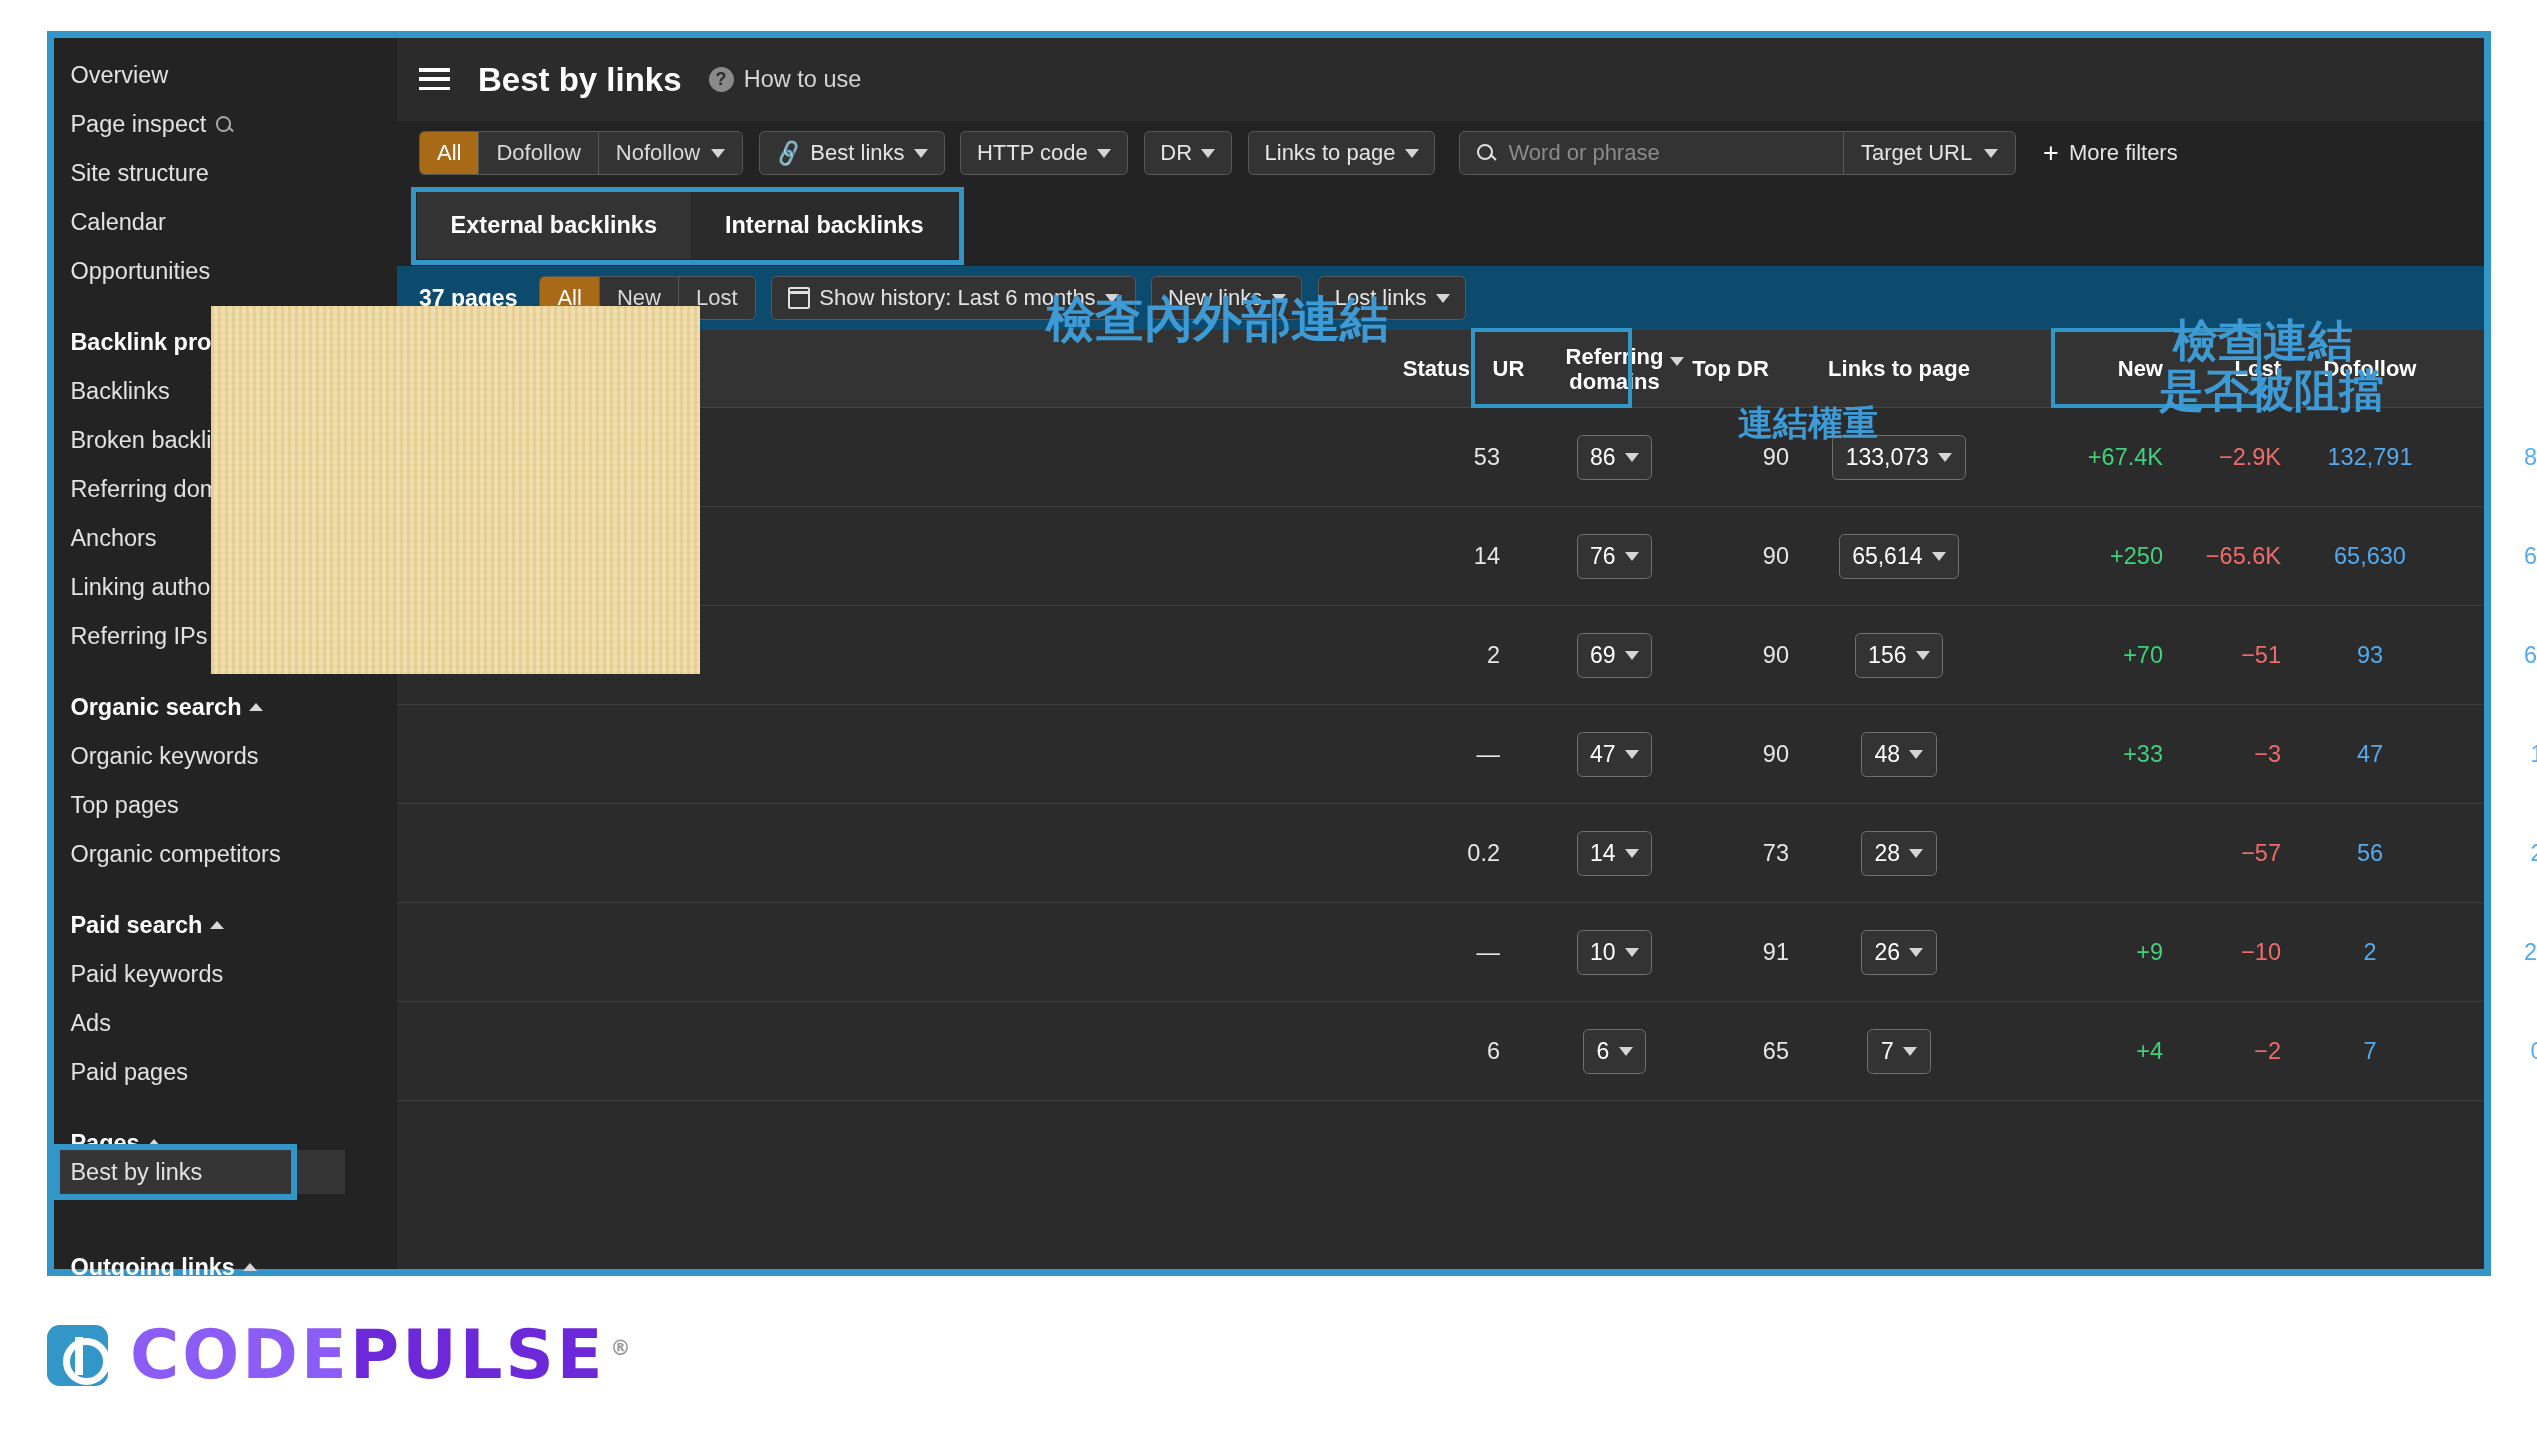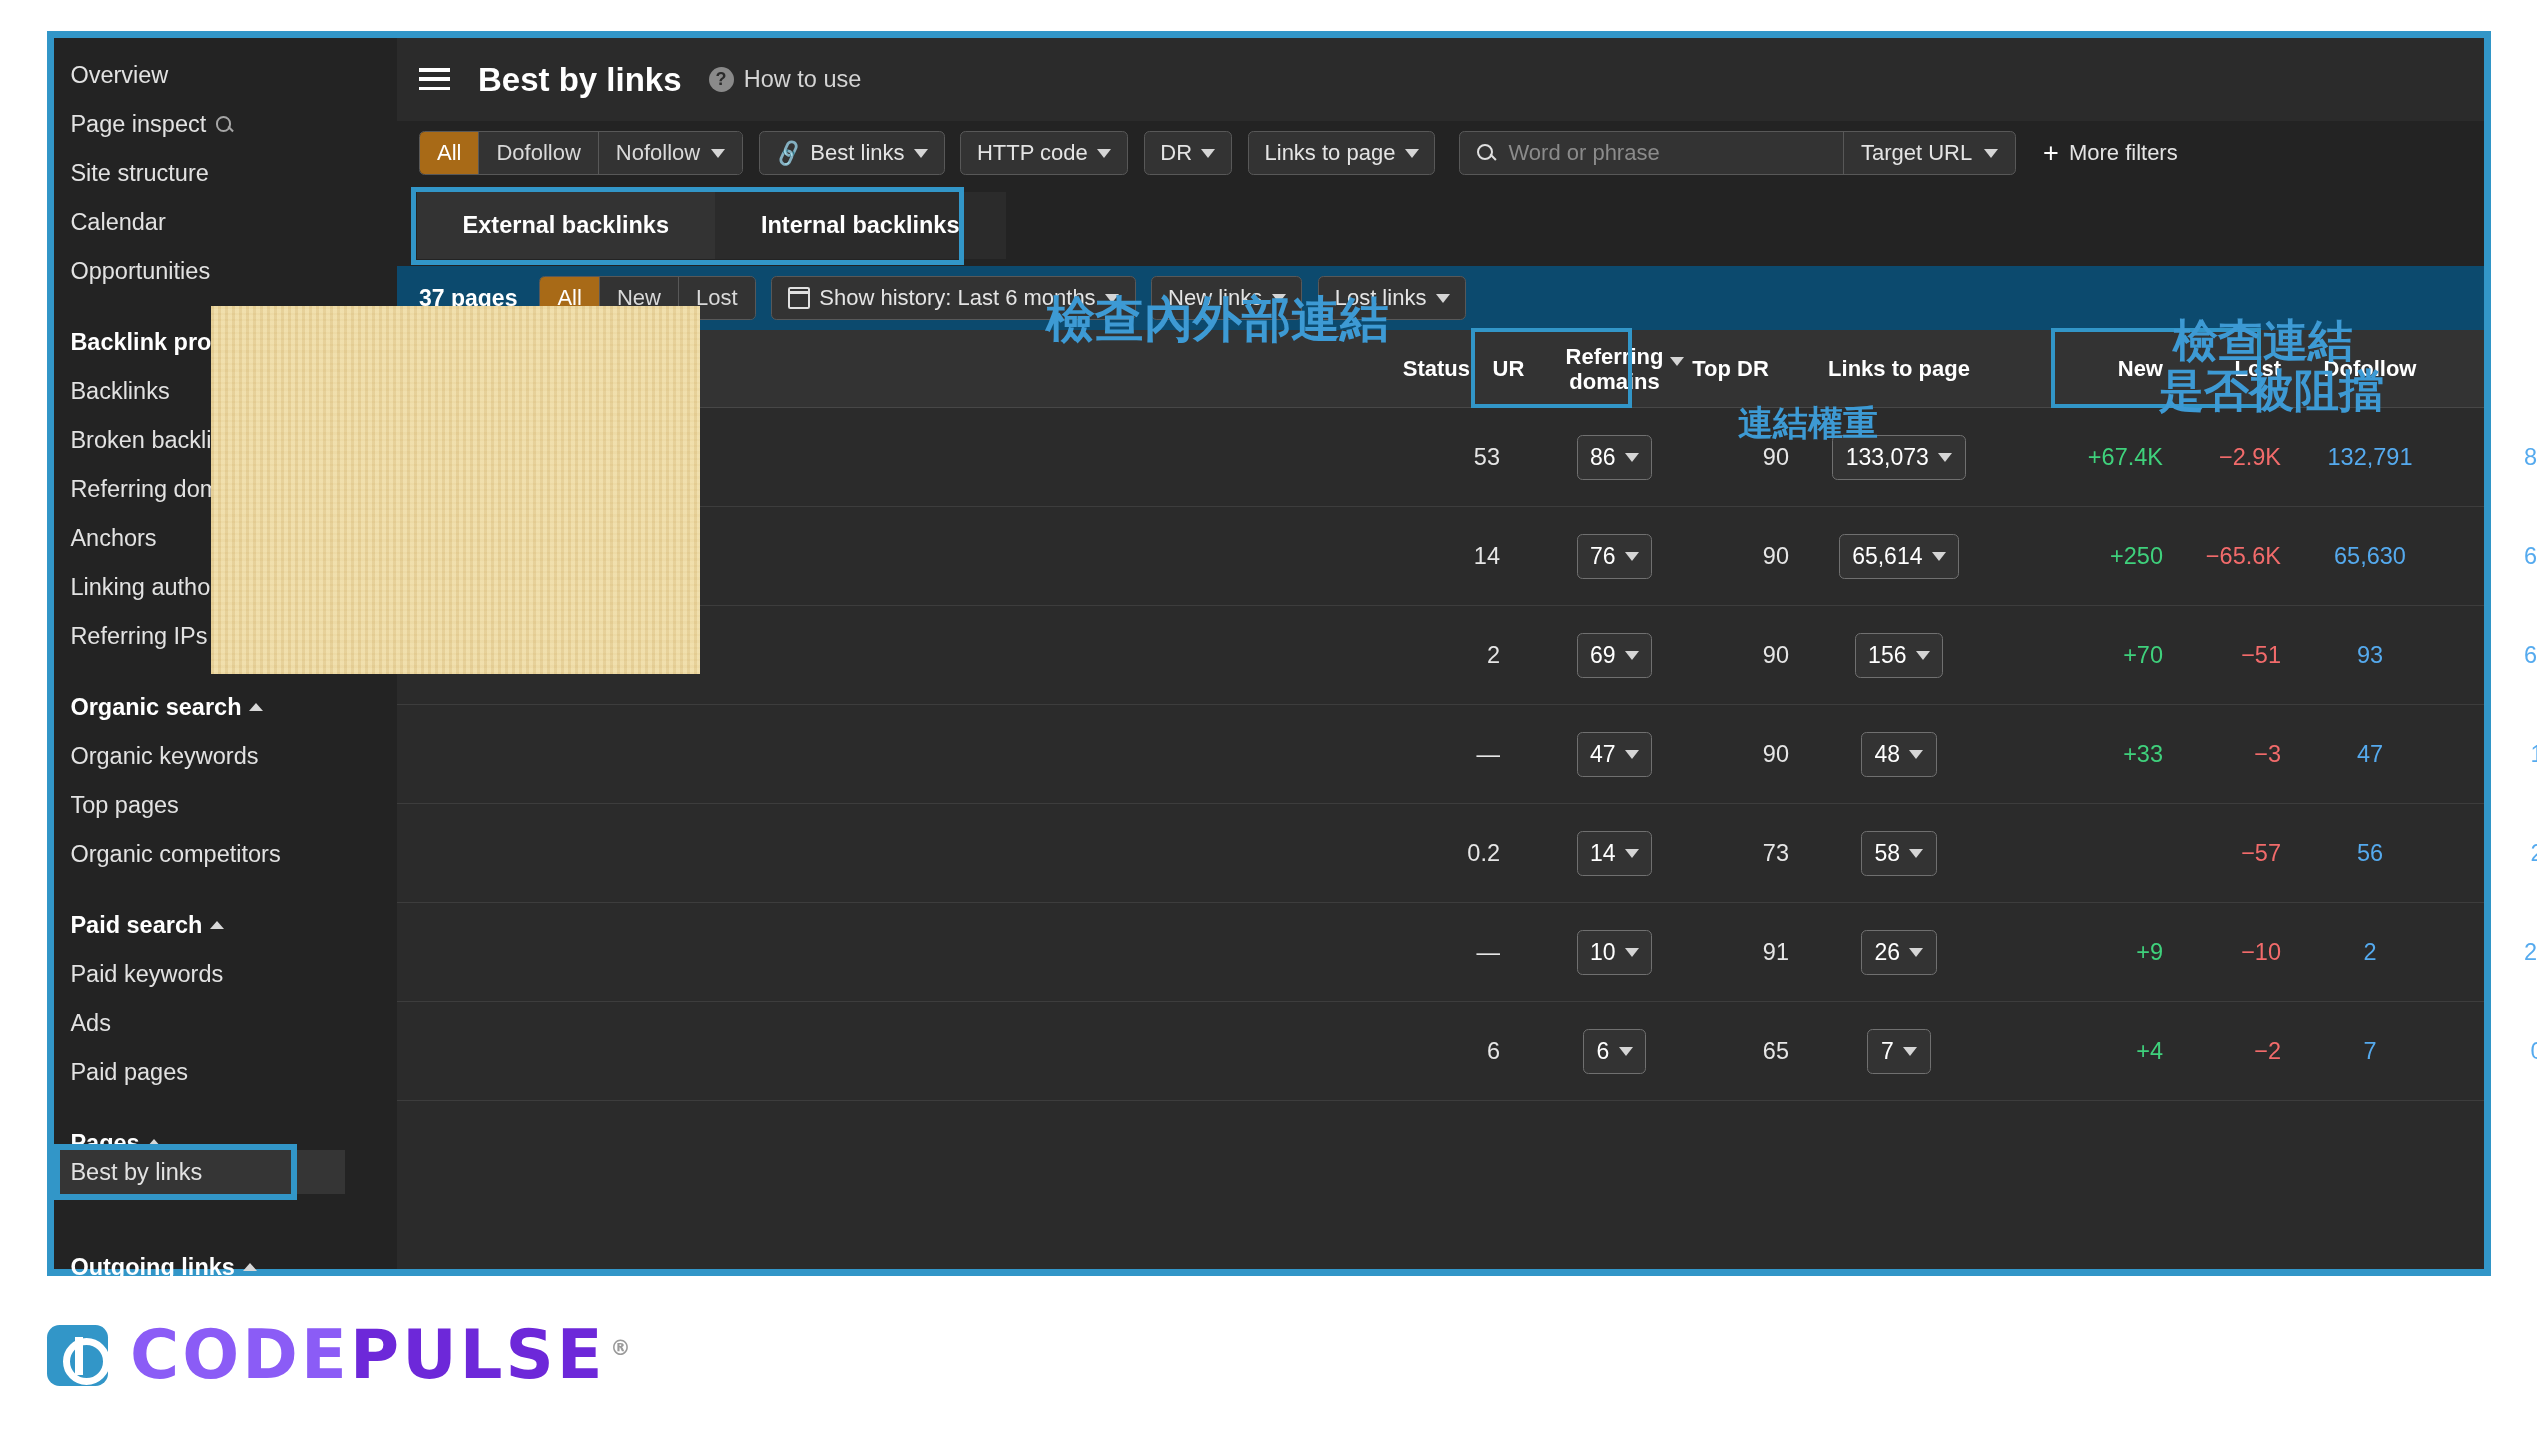--- a/index.html
+++ b/index.html
@@ -239,21 +239,21 @@
     width: 553px; height: 78px;
     border: 5.5px solid #3296c8;
   }
   #tabs {
     position: absolute;
     left: 19.6px; top: 7px;
     display: flex; height: 67px;
   }
   .tab {
     display: flex; align-items: center; justify-content: center;
-    padding: 0 46px;
+    padding: 0 34px;
     color: #ffffff; font-size: 23.5px; font-weight: bold;
     background: #2b2b2b;
     white-space: nowrap;
   }
   .tab.active { background: #333333; }
   .anno {
     position: absolute;
     color: #3d9ad4;
     font-weight: bold;
     white-space: nowrap;
@@ -675,21 +675,21 @@
         <div class="cell r" style="left:1042px;width:61px;">0.2</div>
         <div class="cell c" style="left:1145px;width:145px;">
             <span class="dropcell">
               <span>14</span>
               <span class="caret-down"></span>
             </span>
           </div>
         <div class="cell r" style="left:1275px;width:117px;">73</div>
         <div class="cell c" style="left:1402px;width:200px;">
             <span class="dropcell">
-              <span>58</span>
+              <span>28</span>
               <span class="caret-down"></span>
             </span>
           </div>
         <div class="cell r pos" style="left:1590px;width:176px;"></div>
         <div class="cell r neg" style="left:1747px;width:137px;">−57</div>
         <div class="cell c lnk" style="left:1891px;width:164px;">56</div>
         <div class="cell c lnk" style="left:2056px;width:168px;">2</div>
       </div>
 
       <div class="trow">

